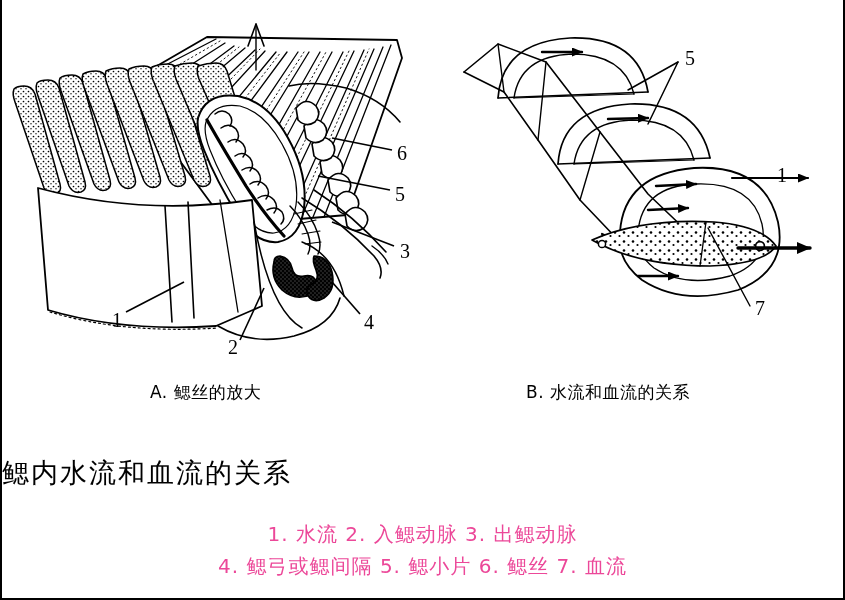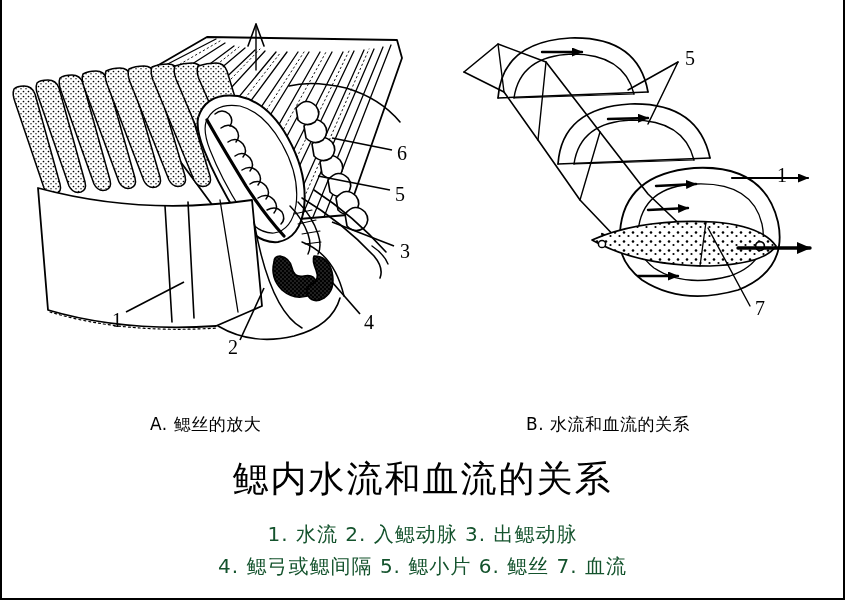--- a/index.html
+++ b/index.html
@@ -33,42 +33,41 @@
     line-height: 1;
     white-space: nowrap;
   }
   .caption {
     position: absolute;
     font-family: "DejaVu Sans", "Liberation Sans", sans-serif;
     font-size: 17px;
     color: #000;
     white-space: nowrap;
     letter-spacing: 0.5px;
-    margin-top: 32px;
   }
   .main-title {
     position: absolute;
     left: 0;
     right: 0;
     top: 455px;
-    text-align: center;
+    text-align: left;
     font-family: "DejaVu Sans", "Liberation Sans", sans-serif;
-    font-size: 36px;
+    font-size: 27px;
     font-weight: normal;
     color: #000;
     letter-spacing: 2px;
   }
   .legend-line {
     position: absolute;
     left: 0;
     right: 0;
     text-align: center;
     font-family: "DejaVu Sans", "Liberation Sans", sans-serif;
     font-size: 20px;
-    color: #14532d;
+    color: #ec4899;
     white-space: nowrap;
     letter-spacing: 1px;
   }
   #legend-row-1 { top: 521px; }
   #legend-row-2 { top: 553px; }
 </style>
 </head>
 <body>
 
 <div id="page">

